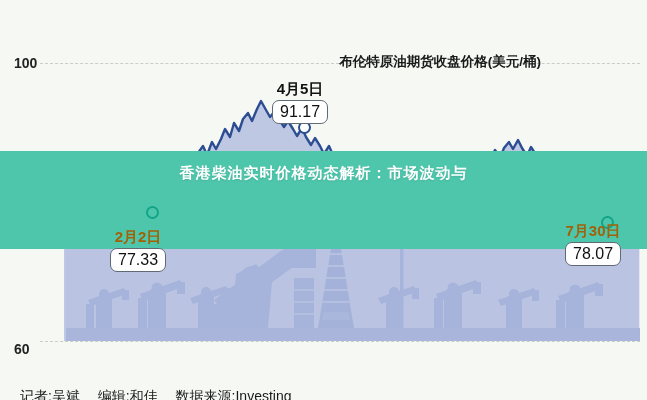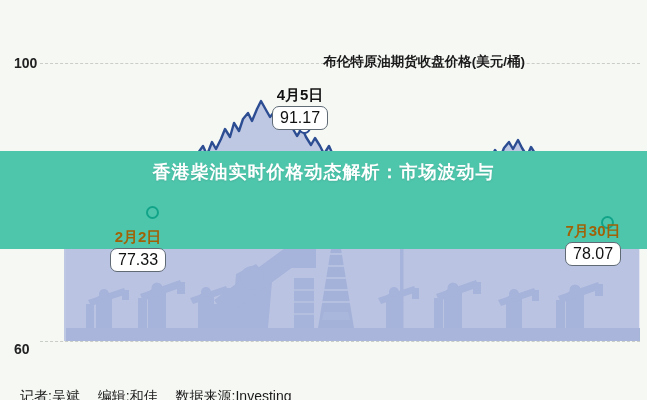--- a/index.html
+++ b/index.html
@@ -15,21 +15,21 @@
   
   .title-bar{position:absolute;left:0;top:0;width:647px;height:42px;}
   .title-text{
     position:absolute;left:20px;top:4px;
     font-size:23px;font-weight:bold;color:#1a1a1a;
     letter-spacing:1px;white-space:nowrap;
   }
   .title-rule{position:absolute;left:14px;top:40px;width:620px;height:1px;background:#dfe4db;}
 
   
-  .plot{position:absolute;left:0;top:42px;width:539px;height:318px;}
+  .plot{position:absolute;left:0;top:42px;width:539px;height:318px;padding-left:16px;}
 
   .gridline{position:absolute;left:40px;width:600px;height:0;
     border-top:1px dashed #c9cec6;}
   .axis-label{
     position:absolute;left:14px;
     font-size:14px;font-weight:bold;color:#222;
   }
   .axis-label.teal{color:#0e6a5a;}
 
   
@@ -42,21 +42,21 @@
   .artwork{position:absolute;left:0;top:0;width:647px;height:400px;pointer-events:none;}
 
   
   .band{
     position:absolute;left:0;top:151px;width:647px;height:98px;
     background:#4ec6ac;
   }
   .headline{
     position:absolute;left:0;top:156px;width:647px;
     text-align:center;color:#ffffff;font-weight:bold;
-    font-size:18px;line-height:33px;letter-spacing:1px;
+    font-size:15px;line-height:33px;letter-spacing:1px;
     text-shadow:0 1px 2px rgba(0,0,0,.10);
   }
 
   
   .callout{position:absolute;white-space:nowrap;}
   .callout .cdate{
     font-size:15px;font-weight:bold;text-align:center;line-height:18px;
   }
   .callout .cval{
     margin-top:2px;
@@ -224,21 +224,21 @@
 
   <div class="marker teal" style="left:146px;top:206px;"></div>
   <div class="marker" style="left:298px;top:121px;"></div>
   <div class="marker teal" style="left:601px;top:216px;"></div>
 
   <div class="callout on-band" style="left:110px;top:228px;">
     <div class="cdate">2月2日</div>
     <div class="cval">77.33</div>
   </div>
 
-  <div class="callout on-light" style="left:272px;top:86px;">
+  <div class="callout on-light" style="left:272px;top:80px;">
     <div class="cdate">4月5日</div>
     <div class="cval">91.17</div>
   </div>
 
   <div class="callout on-band" style="left:565px;top:222px;">
     <div class="cdate">7月30日</div>
     <div class="cval">78.07</div>
   </div>
 
   <div class="credits">

